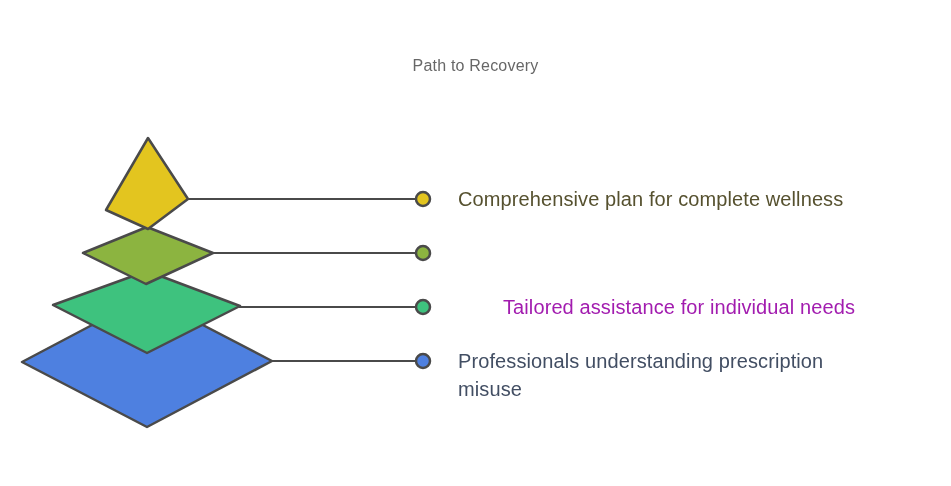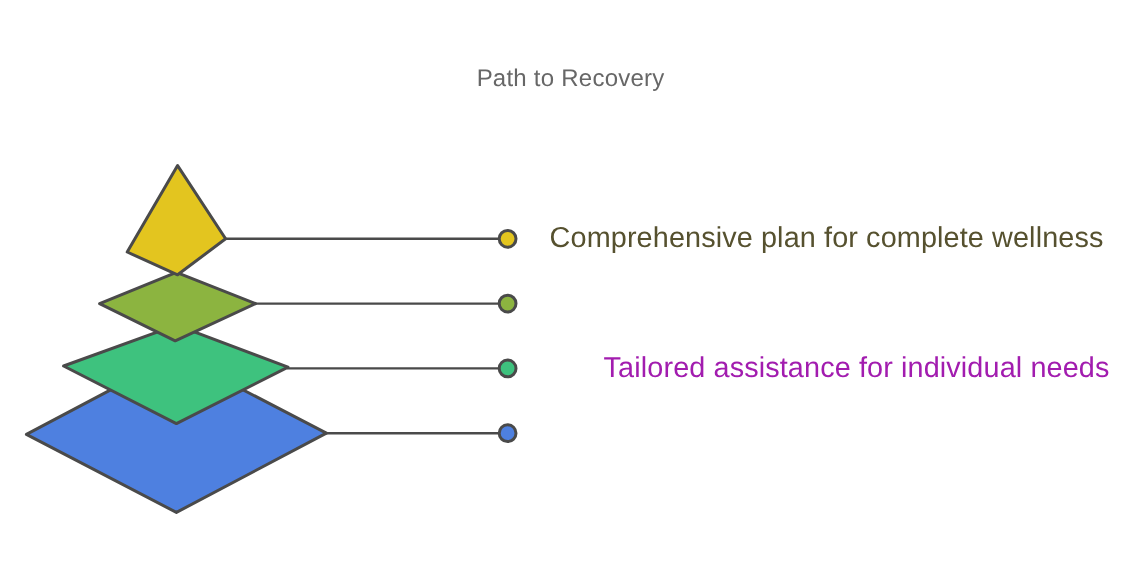--- a/index.html
+++ b/index.html
@@ -14,34 +14,34 @@
     height: 486px;
     background: #ffffff;
     overflow: hidden;
   }
   .title {
     position: absolute;
     top: 53px;
     left: 0;
     width: 951px;
     text-align: center;
-    font-size: 20px;
+    font-size: 16px;
     line-height: 26px;
     color: #676767;
     letter-spacing: 0.2px;
   }
   .pyramid-svg {
     position: absolute;
     top: 0;
     left: 0;
   }
   .label {
     position: absolute;
     left: 458px;
-    font-size: 24px;
+    font-size: 20px;
     line-height: 28px;
     letter-spacing: 0.1px;
     color: #4a4a4a;
   }
   .label-1 { top: 185px; width: 470px; }
   .label-2 { top: 239px; width: 470px; }
   .label-3 { top: 293px; width: 470px; }
   .label-4 { top: 347px; width: 424px; }
 </style>
 </head>
@@ -67,14 +67,15 @@
     <circle cx="423" cy="253" r="7" stroke="#4a4a4a" stroke-width="2.5" fill="#8cb440"></circle>
     <circle cx="423" cy="307" r="7" stroke="#4a4a4a" stroke-width="2.5" fill="#3ec27e"></circle>
     <circle cx="423" cy="361" r="7" stroke="#4a4a4a" stroke-width="2.5" fill="#4e80e0"></circle>
   </svg>
 
   <div class="label label-1" style="color: rgb(86, 81, 47);">Comprehensive plan for complete wellness</div>
 
 
   <div class="label label-3" style="color: #a21caf; margin-left: 45px;">Tailored assistance for individual needs</div>
 
+  <div class="label label-4" style="color: rgb(66, 78, 99);">Professionals understanding prescription misuse</div>
 
 </div>
 
 </body></html>

